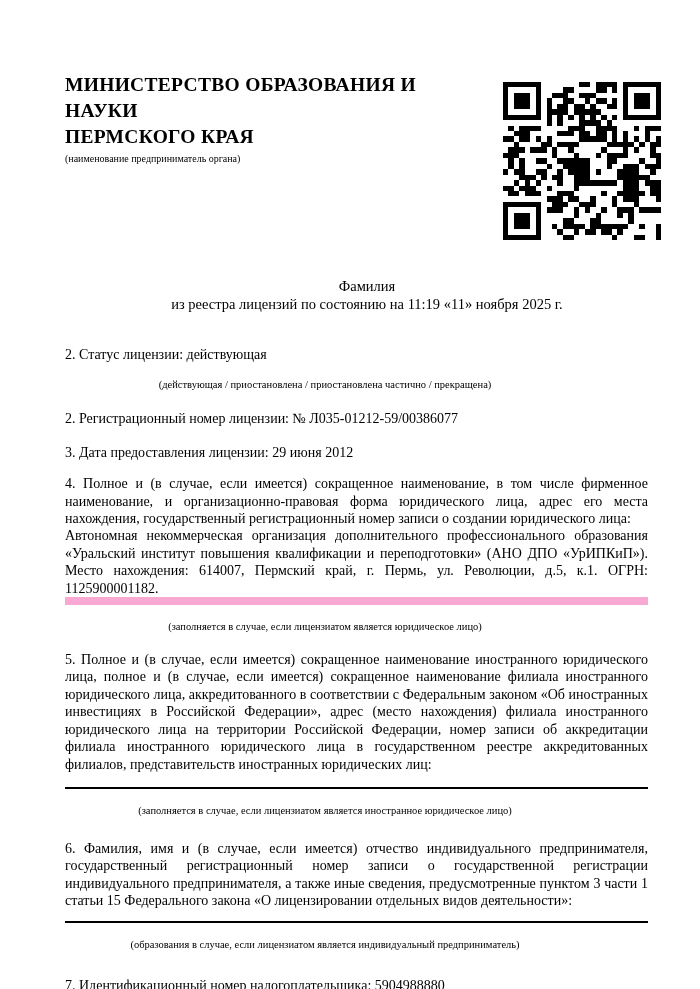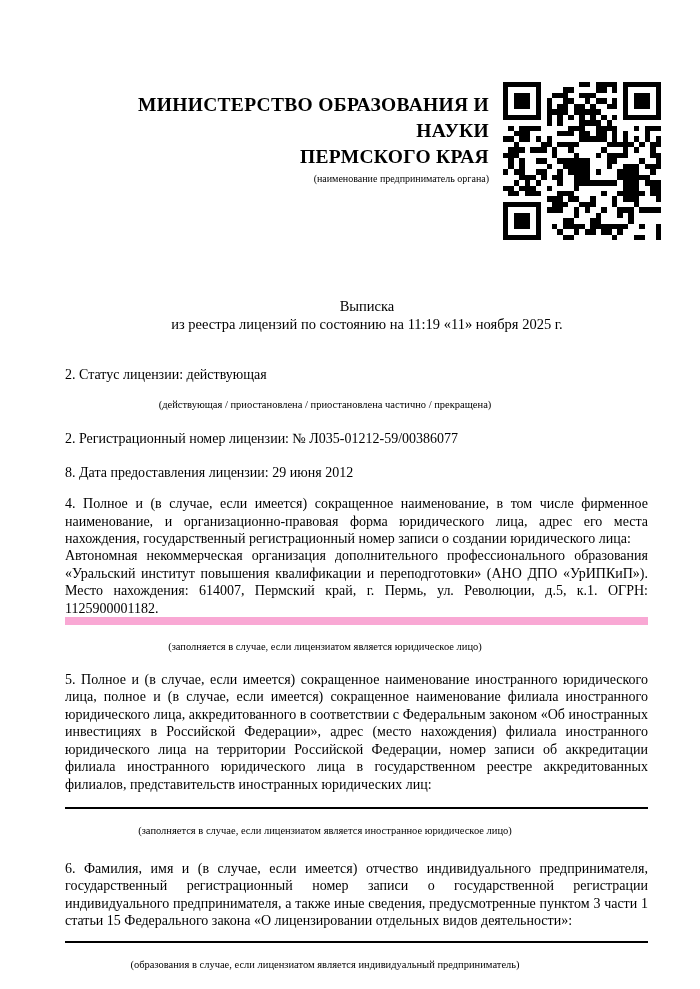--- a/index.html
+++ b/index.html
@@ -20,23 +20,23 @@
     position: absolute;
     left: 503px;
     top: 82px;
     width: 158px;
     height: 158px;
   }
   .content {
     padding: 0 52px 0 65px; 
   }
   .header {
-    margin-top: 92px;
+    margin-top: 72px;
     width: 424px;
-    text-align: right;
+    text-align: left;
   }
   .h-line {
     font-size: 19.5px;
     line-height: 26px;
     font-weight: 700;
     letter-spacing: 0.3px;
   }
   .h-note {
     margin-top: 2px;
     font-size: 10px;
@@ -505,35 +505,35 @@
 
   <div class="content">
 
     <div class="header">
       <div class="h-line">МИНИСТЕРСТВО ОБРАЗОВАНИЯ И НАУКИ</div>
       <div class="h-line">ПЕРМСКОГО КРАЯ</div>
       <div class="h-note">(наименование предприниматель органа)</div>
     </div>
 
     <div class="title">
-      <div>Выписка</div>
+      <div>Фамилия</div>
       <div>из реестра лицензий по состоянию на 11:19 «11» ноября 2025 г.</div>
     </div>
 
     <div class="item" id="item1">
       <div>2. Статус лицензии: действующая</div>
       <div class="note">(действующая / приостановлена / приостановлена частично / прекращена)</div>
     </div>
 
     <div class="item" id="item2">
       <div>2. Регистрационный номер лицензии: № Л035-01212-59/00386077</div>
     </div>
 
     <div class="item" id="item3">
-      <div>8. Дата предоставления лицензии: 29 июня 2012</div>
+      <div>3. Дата предоставления лицензии: 29 июня 2012</div>
     </div>
 
     <div class="item" id="item4">
       <div class="para">4. Полное и (в случае, если имеется) сокращенное наименование, в том числе фирменное наименование, и организационно-правовая форма юридического лица, адрес его места нахождения, государственный регистрационный номер записи о создании юридического лица:</div>
       <div class="filled-value">Автономная некоммерческая организация дополнительного профессионального образования «Уральский институт повышения квалификации и переподготовки» (АНО ДПО «УрИПКиП»). Место нахождения: 614007, Пермский край, г. Пермь, ул. Революции, д.5, к.1. ОГРН: 1125900001182.</div>
       <div class="note">(заполняется в случае, если лицензиатом является юридическое лицо)</div>
     </div>
 
     <div class="item" id="item5">
       <div class="para">5. Полное и (в случае, если имеется) сокращенное наименование иностранного юридического лица, полное и (в случае, если имеется) сокращенное наименование филиала иностранного юридического лица, аккредитованного в соответствии с Федеральным законом «Об иностранных инвестициях в Российской Федерации», адрес (место нахождения) филиала иностранного юридического лица на территории Российской Федерации, номер записи об аккредитации филиала иностранного юридического лица в государственном реестре аккредитованных филиалов, представительств иностранных юридических лиц:</div>

